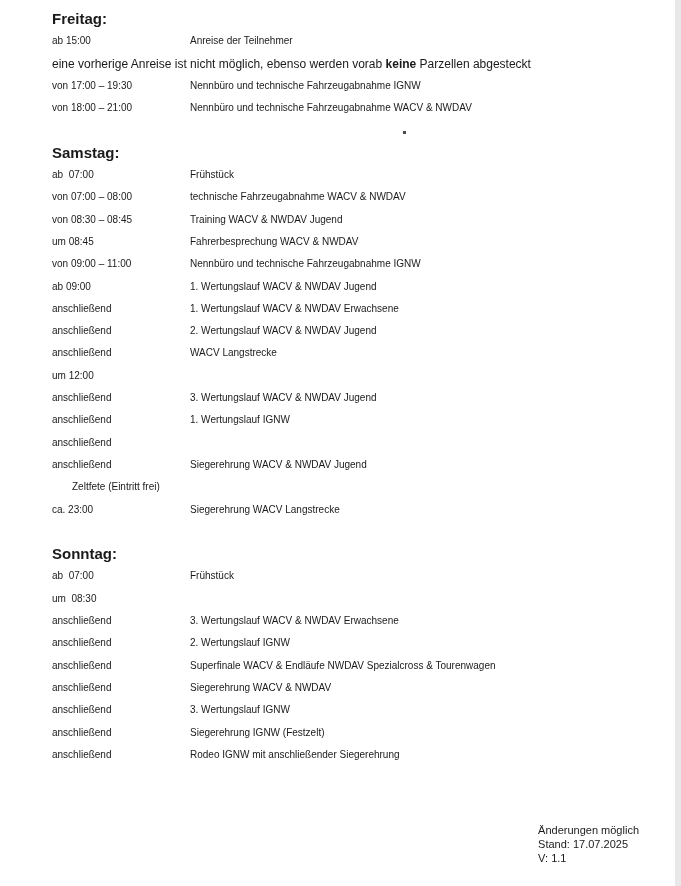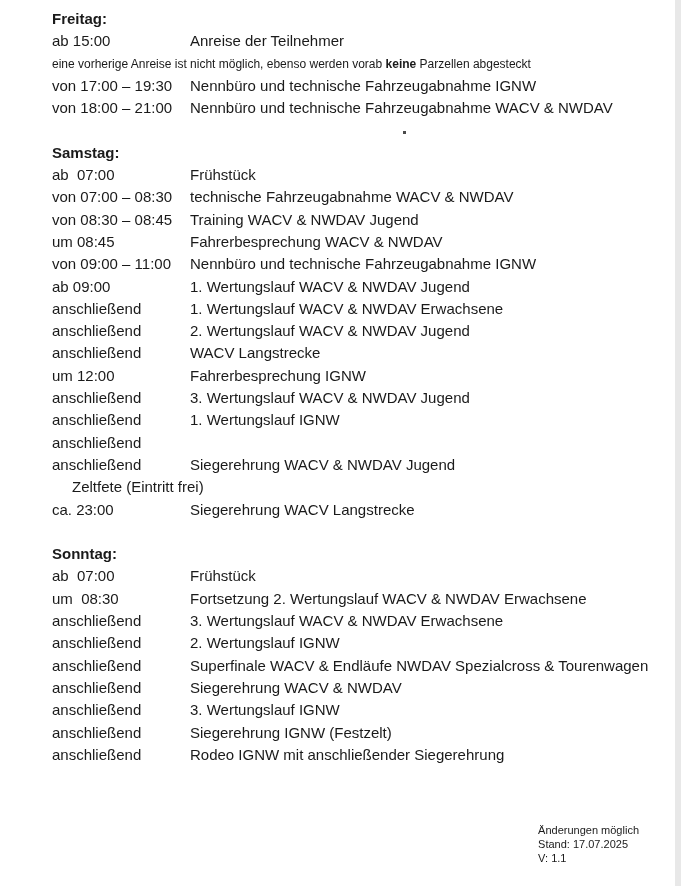--- a/index.html
+++ b/index.html
@@ -22,21 +22,21 @@
   .day:first-child { margin-top: 0; }
   .heading {
     margin: 0;
     font-size: 15px;
     font-weight: bold;
     line-height: 22.3px;
   }
   .row {
     display: flex;
     align-items: baseline;
-    font-size: 15px;
+    font-size: 10px;
     line-height: 22.3px;
     white-space: nowrap;
   }
   .time {
     flex: 0 0 118px;
     width: 118px;
     white-space: pre;
   }
   .desc { white-space: nowrap; margin-left: 20px; }
   .note-row {
@@ -95,21 +95,21 @@
 
     <section class="day">
       <h2 class="heading">Samstag:</h2>
       <div class="rows">
   <div class="row">
     <span class="time">ab  07:00</span>
     <span class="desc">Frühstück</span>
   </div>
 
   <div class="row">
-    <span class="time">von 07:00 – 08:30</span>
+    <span class="time">von 07:00 – 08:00</span>
     <span class="desc">technische Fahrzeugabnahme WACV &amp; NWDAV</span>
   </div>
 
   <div class="row">
     <span class="time">von 08:30 – 08:45</span>
     <span class="desc">Training WACV &amp; NWDAV Jugend</span>
   </div>
 
   <div class="row">
     <span class="time">um 08:45</span>
@@ -136,21 +136,20 @@
     <span class="desc">2. Wertungslauf WACV &amp; NWDAV Jugend</span>
   </div>
 
   <div class="row">
     <span class="time">anschließend</span>
     <span class="desc">WACV Langstrecke</span>
   </div>
 
   <div class="row">
     <span class="time">um 12:00</span>
-    <span class="desc">Fahrerbesprechung IGNW</span>
   </div>
 
   <div class="row">
     <span class="time">anschließend</span>
     <span class="desc">3. Wertungslauf WACV &amp; NWDAV Jugend</span>
   </div>
 
   <div class="row">
     <span class="time">anschließend</span>
     <span class="desc">1. Wertungslauf IGNW</span>
@@ -179,21 +178,20 @@
     <section class="day">
       <h2 class="heading">Sonntag:</h2>
       <div class="rows">
   <div class="row">
     <span class="time">ab  07:00</span>
     <span class="desc">Frühstück</span>
   </div>
 
   <div class="row">
     <span class="time">um  08:30</span>
-    <span class="desc">Fortsetzung 2. Wertungslauf WACV &amp; NWDAV Erwachsene</span>
   </div>
 
   <div class="row">
     <span class="time">anschließend</span>
     <span class="desc">3. Wertungslauf WACV &amp; NWDAV Erwachsene</span>
   </div>
 
   <div class="row">
     <span class="time">anschließend</span>
     <span class="desc">2. Wertungslauf IGNW</span>

